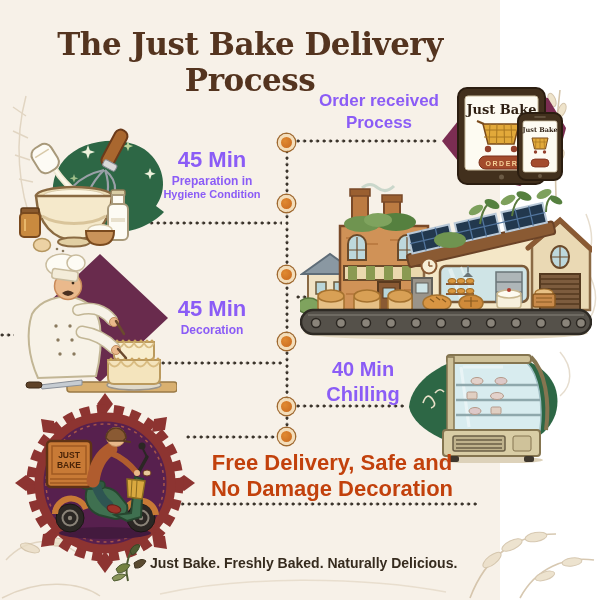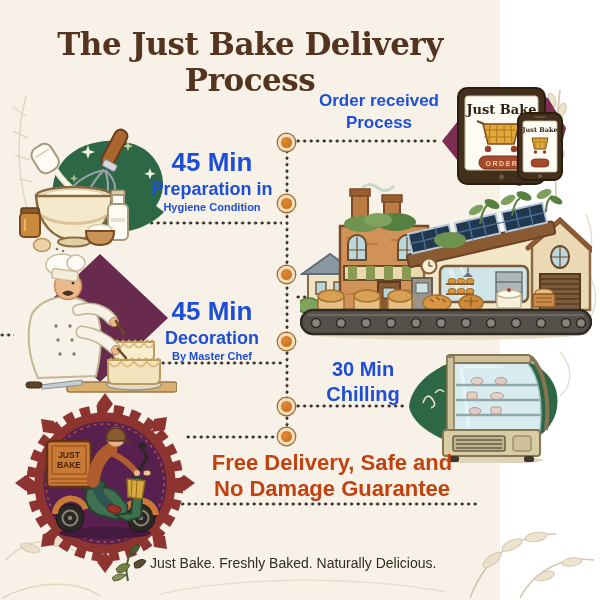--- a/index.html
+++ b/index.html
@@ -3,37 +3,37 @@
 <meta charset="utf-8">
 <style>
   html,body{margin:0;padding:0}
   body{width:600px;height:600px;overflow:hidden}
   #stage{position:relative;width:500px;height:600px;background:var(--background,#f7f1e8);
          font-family:"Liberation Sans",sans-serif;color:var(--body-text,#2c2722)}
   .abs{position:absolute}
   .title{position:absolute;left:0;right:0;top:26px;text-align:center;
          font-family:"DejaVu Serif",serif;font-weight:700;font-size:31px;
          letter-spacing:-0.5px;color:var(--title-brown,#54341f)}
-  .lbl{position:absolute;text-align:center;font-weight:700;color:#1d4ed8;line-height:1.22}
-  .lbl .t1{font-size:26px}
-  .lbl .t2{font-size:18px}
+  .lbl{position:absolute;text-align:center;font-weight:700;color:#8b5cf6;line-height:1.22}
+  .lbl .t1{font-size:22px}
+  .lbl .t2{font-size:12px}
   .lbl .t3{font-size:11px}
   .lbl-order{font-size:17px;line-height:1.3;font-weight:700}
   .lbl-chill{font-size:20px;line-height:1.25}
   .lbl-delivery{font-size:22px;line-height:1.2;color:#c2410c}
   .dots-h{position:absolute;height:4px;
     background-image:radial-gradient(circle at 2px 2px,var(--dotted-line,#3b342b) 1.35px,transparent 1.75px);
     background-size:6.5px 4px;background-repeat:repeat-x}
   .dots-v{position:absolute;width:4px;
     background-image:radial-gradient(circle at 2px 2px,var(--dotted-line,#3b342b) 1.35px,transparent 1.75px);
     background-size:4px 6.5px;background-repeat:repeat-y}
   .tdot{position:absolute;width:11px;height:11px;border-radius:50%;
     background:radial-gradient(circle at 35% 35%,#e08a31,var(--dot-orange,#b85c14));
     border:3px solid #f4deba;box-shadow:0 0 0 1.4px #a06a30}
-  .footer-tag{position:absolute;left:150px;top:555px;font-size:14px;font-weight:400;
+  .footer-tag{position:absolute;left:150px;top:555px;font-size:14px;font-weight:700;
     color:#362b1e;white-space:nowrap}
   svg{display:block}
 </style>
 </head>
 <body>
 
 <div id="stage">
 
   <svg class="abs" style="left:0;top:0" width="600" height="600" viewBox="0 0 600 600">
     <g fill="none" stroke="#cdbb9e" stroke-width="1.5" opacity="0.5">
@@ -389,25 +389,24 @@
         <ellipse cx="50" cy="17" rx="16" ry="11" fill="#fdfbf4" stroke="#c9bc9e" stroke-width="1.5"></ellipse>
         <ellipse cx="64" cy="15" rx="9" ry="8" fill="#fdfbf4" stroke="#c9bc9e" stroke-width="1.5"></ellipse>
         <rect x="40" y="22" width="26" height="10" rx="3" transform="rotate(8 53 27)" fill="#f3ecd9" stroke="#c9bc9e" stroke-width="1.5"></rect>
       </g>
     </g>
   </svg>
 
   <div class="lbl" style="left:137px;top:296px;width:150px">
     <div class="t1">45 Min</div>
     <div class="t2">Decoration</div>
-    <div class="t3">By Master Chef</div>
   </div>
 
   <div class="lbl lbl-chill" style="left:303px;top:357px;width:120px">
-    <div>30 Min</div>
+    <div>40 Min</div>
     <div>Chilling</div>
   </div>
 
   <svg class="abs" style="left:403px;top:343px" width="160" height="120" viewBox="0 0 160 120">
     <path d="M6,64 C8,38 40,16 78,12 C116,8 150,24 154,52 C158,80 136,102 100,106 C64,110 12,92 6,64 Z" fill="var(--accent-green,#2d6745)"></path>
     <g stroke="#e8e0c8" stroke-width="1.6" fill="none">
       <path d="M20,60 q4,-12 10,-3 q4,6 -2,8"></path>
       <path d="M32,50 q5,-6 9,-1"></path>
     </g>
     <g>
@@ -486,21 +485,21 @@
         <circle cx="122" cy="80" r="3" fill="#e8b88a"></circle>
         <circle cx="101" cy="44" r="9.5" fill="#e8b88a" stroke="#c08a5a" stroke-width="1"></circle>
         <path d="M91,45 a10,10 0 1 1 20,0 l-3,3 h-14 z" fill="#8a5a33" stroke="#5a3a1e" stroke-width="1.5"></path>
         <path d="M109,48 l6,1" stroke="#5a3a1e" stroke-width="2" stroke-linecap="round"></path>
       </g>
     </g>
   </svg>
 
   <div class="lbl lbl-delivery" style="left:172px;top:450px;width:320px">
     <div>Free Delivery, Safe and</div>
-    <div>No Damage Guarantee</div>
+    <div>No Damage Decoration</div>
   </div>
 
   <svg class="abs" style="left:108px;top:541px" width="40" height="42" viewBox="0 0 40 42">
     <path d="M20,40 C17,30 18,20 24,8" stroke="#4f5c33" stroke-width="2" fill="none"></path>
     <path d="M8,28 Q14,20 22,24 Q18,32 10,32 Z" fill="#73803f" stroke="#4f5c33" stroke-width="1"></path>
     <path d="M4,37 Q10,31 18,34 Q13,40 6,40 Z" fill="#8a965a" stroke="#4f5c33" stroke-width="1"></path>
     <path d="M26,22 Q34,16 38,20 Q34,28 27,27 Z" fill="#5a4a30" stroke="#3f3320" stroke-width="1"></path>
     <path d="M22,10 Q26,2 32,4 Q30,12 24,14 Z" fill="#4f5c33" stroke="#3a4525" stroke-width="1"></path>
   </svg>
   <div class="footer-tag">Just Bake. Freshly Baked. Naturally Delicious.</div>

